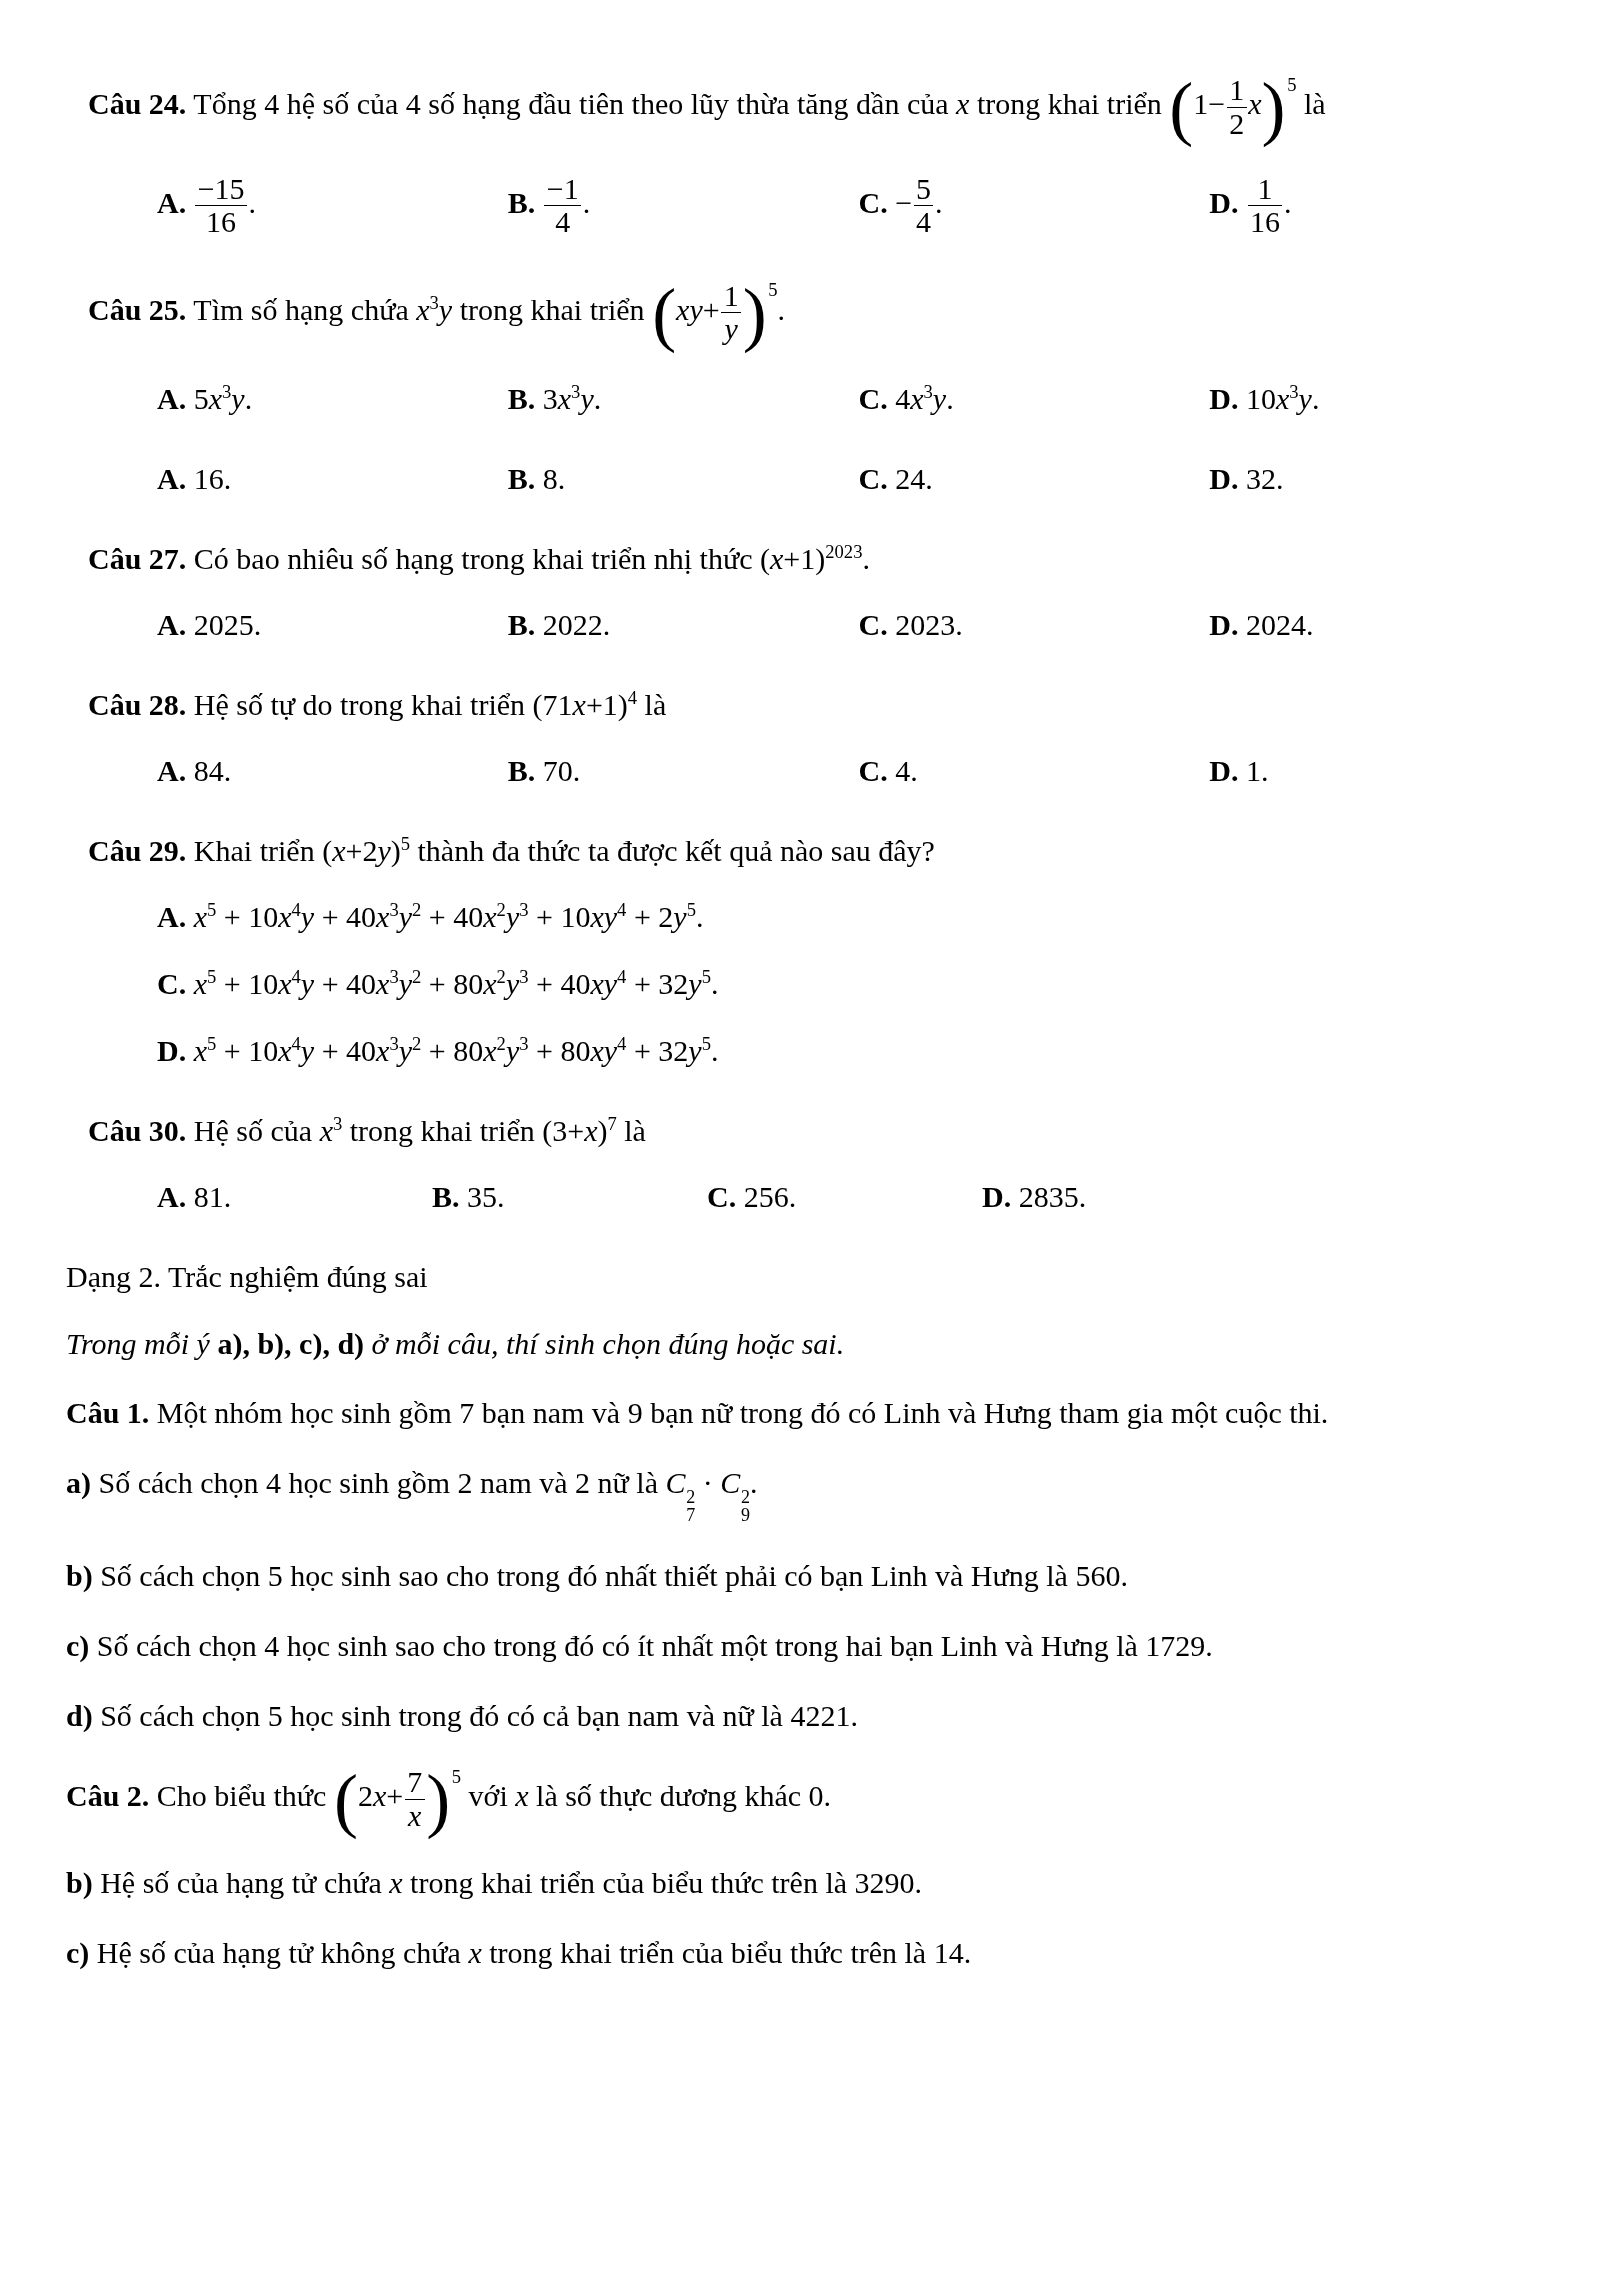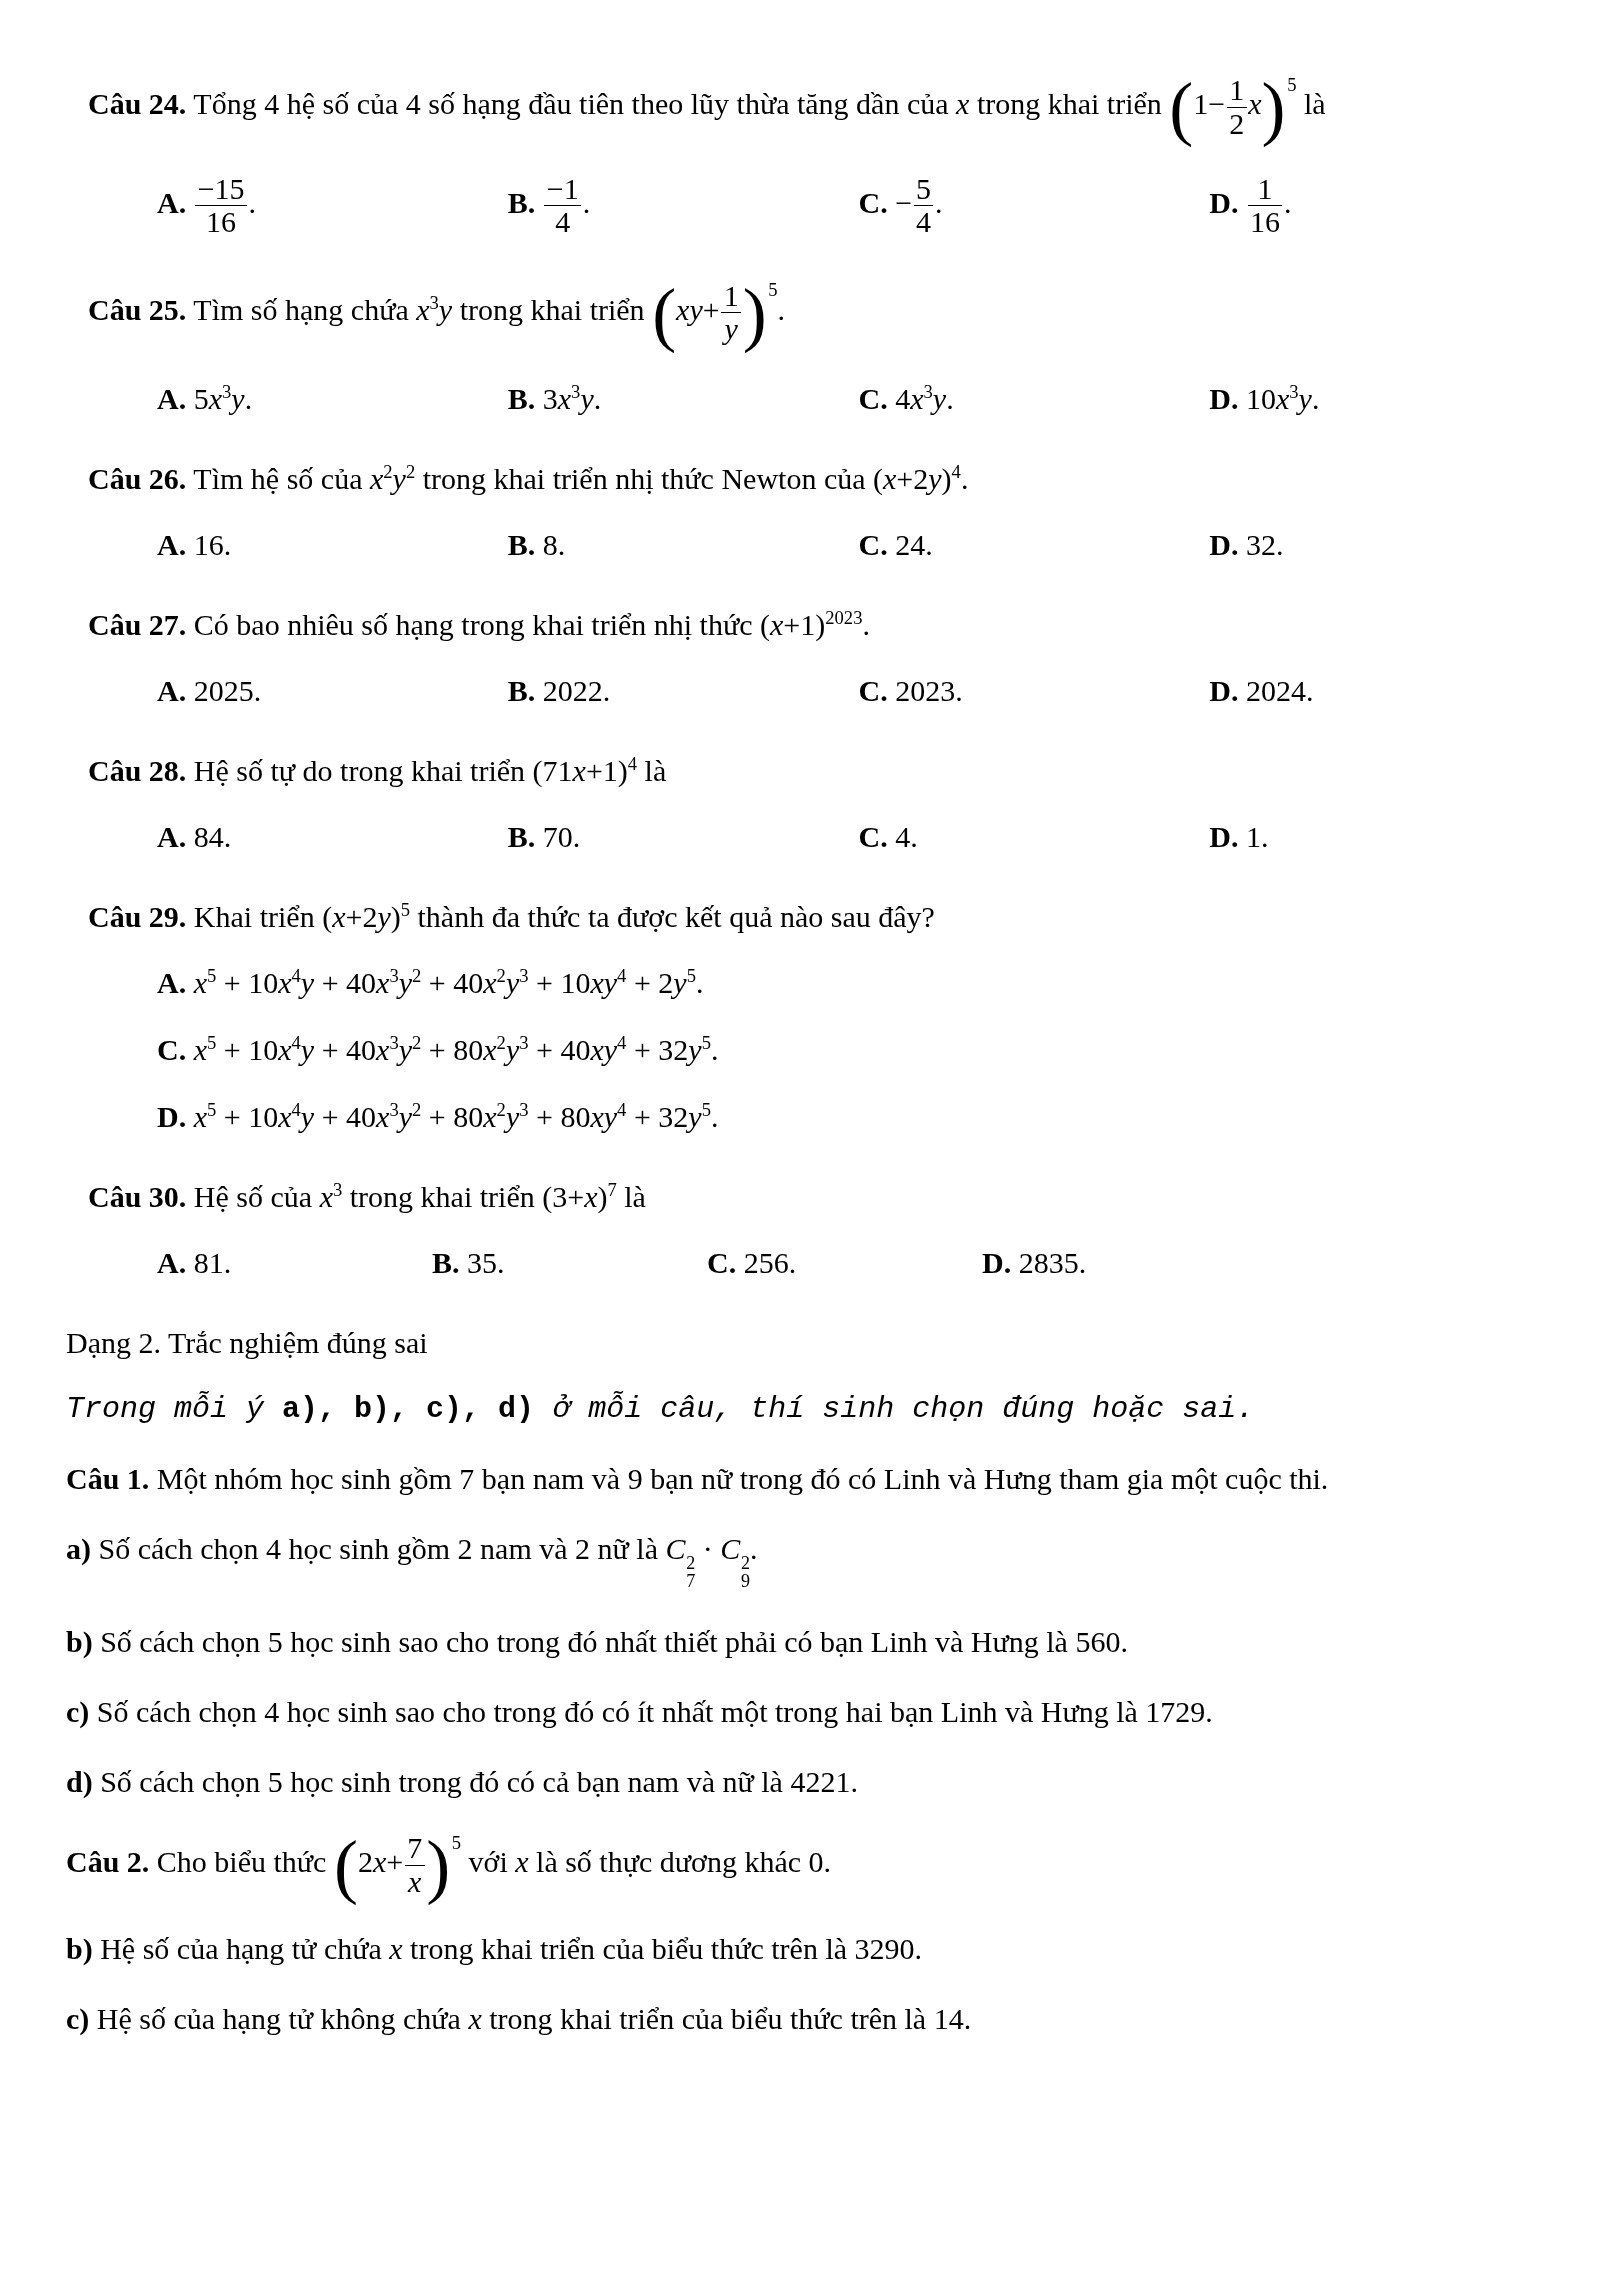--- a/index.html
+++ b/index.html
@@ -29,21 +29,21 @@
   .fr .n{display:block;padding:0 2.4px;}
   .fr .d{display:block;border-top:1.6px solid #000;padding:0 2.4px;}
   
   .bp{font-size:2.4em;line-height:0;vertical-align:-0.25em;font-weight:300;}
   .bx{font-size:0.62em;position:relative;top:-1.25em;margin-left:1.6px;}
   
   .cb{white-space:nowrap;}
   .ss{display:inline-flex;flex-direction:column;font-size:0.6em;line-height:1.05;vertical-align:-0.55em;margin-left:0.8px;text-align:left;}
   
   .heading{font-weight:normal;margin:0 0 28px 0;font-size:inherit;}
-  .instr{margin:0 0 30px 0;font-family:Liberation Mono, monospace;}
+  .instr{margin:0 0 30px 0;}
   .item{margin:0 0 31px 0;}
 </style>
 </head>
 <body>
 
 <div class="page">
 
   <section class="q">
     <p class="qline tall">
       <b>Câu 24.</b>
@@ -64,24 +64,20 @@
     </p>
     <div class="opts">
       <span class="opt"><b>A.</b> <span>5<i>x</i><sup>3</sup><i>y</i>.</span></span>
       <span class="opt"><b>B.</b> <span>3<i>x</i><sup>3</sup><i>y</i>.</span></span>
       <span class="opt"><b>C.</b> <span>4<i>x</i><sup>3</sup><i>y</i>.</span></span>
       <span class="opt"><b>D.</b> <span>10<i>x</i><sup>3</sup><i>y</i>.</span></span>
     </div>
   </section>
 
   <section class="q">
-    <p class="qline">
-      <b>Câu 26.</b>
-      <span>Tìm hệ số của <i>x</i><sup>2</sup><i>y</i><sup>2</sup> trong khai triển nhị thức Newton của (<i>x</i>+2<i>y</i>)<sup>4</sup>.</span>
-    </p>
     <div class="opts">
       <span class="opt"><b>A.</b> <span>16.</span></span>
       <span class="opt"><b>B.</b> <span>8.</span></span>
       <span class="opt"><b>C.</b> <span>24.</span></span>
       <span class="opt"><b>D.</b> <span>32.</span></span>
     </div>
   </section>
 
   <section class="q">
     <p class="qline">

